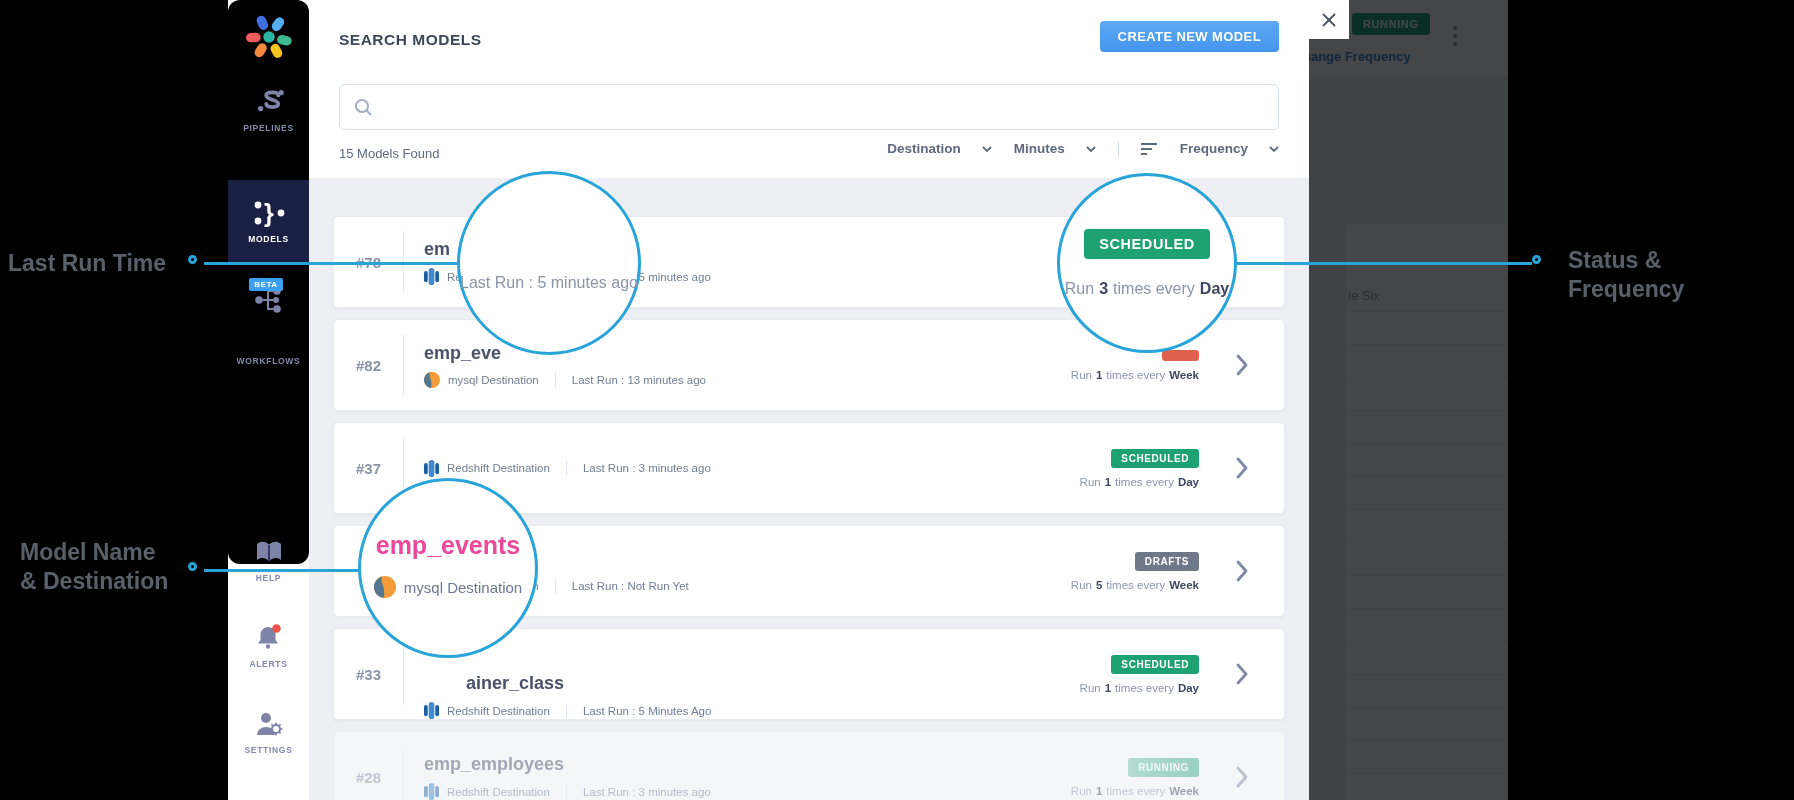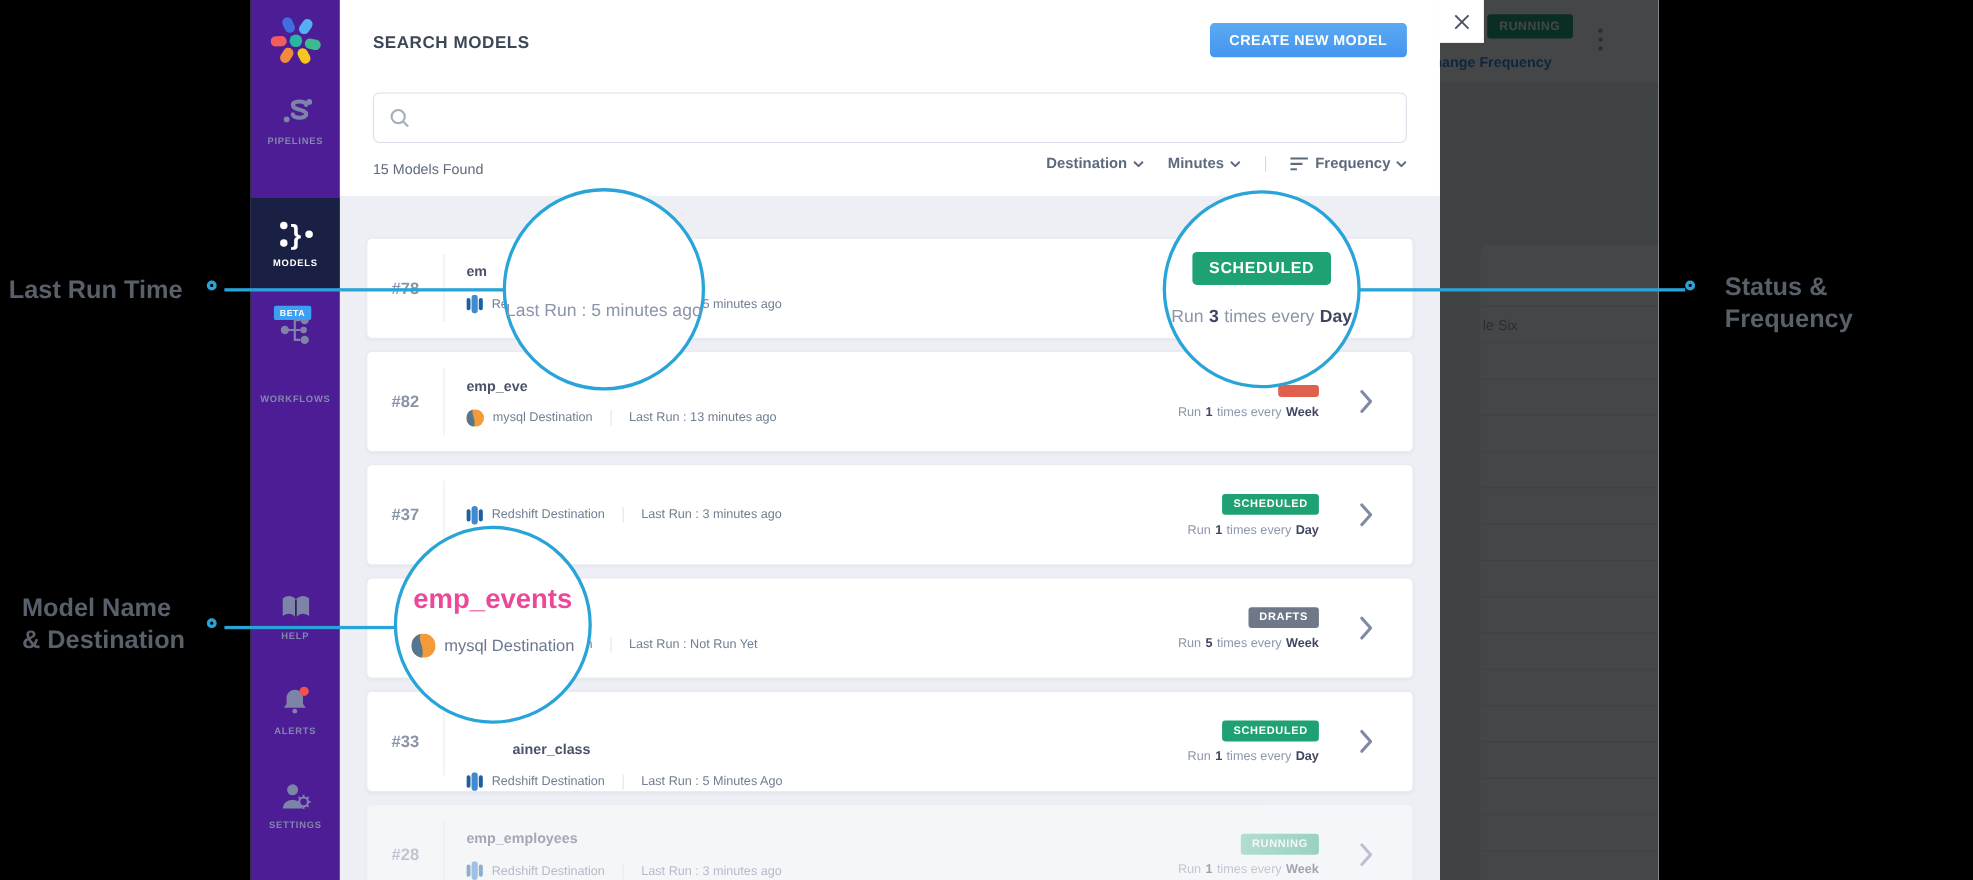--- a/index.html
+++ b/index.html
@@ -2,21 +2,21 @@
 <html><head>
 <meta charset="utf-8">
 <style>
   * { margin:0; padding:0; box-sizing:border-box; }
   html,body { width:1794px; height:800px; background:#000; font-family:"Liberation Sans", sans-serif; overflow:hidden; position:relative; }
 
   
   #app { position:absolute; left:228px; top:0; width:1280px; height:800px; background:#fff; z-index:10; }
 
   
-  .sidebar { position:absolute; left:0; top:0; width:81px; height:800px; background:#4c1d95; }
+  .sidebar { position:absolute; left:0; top:0; width:81px; height:564px; background:#000000;border-radius:12px; }
   .si { position:absolute; left:0; right:0; display:flex; flex-direction:column; align-items:center; gap:7px; }
   .si .lbl { font-size:8.5px; letter-spacing:.7px; font-weight:600; color:#8388ac; }
   .si.active { background:#1a1f44; height:82px; justify-content:center; gap:6px; }
   .si.active .lbl { color:#fff; }
   #si-logo { top:14px; }
   #si-pipelines { top:88px; }
   #si-models { top:180px; }
   #si-workflows { top:284px;gap:36px; }
   #si-help { top:538px; }
   #si-alerts { top:622px; }
@@ -25,32 +25,32 @@
   .iconwrap { position:relative; }
 
   
   .modal { position:absolute; left:81px; top:0; width:1000px; height:800px; background:#fff; overflow:hidden; }
   .m-title { position:absolute; left:30px; top:31px; font-size:15.5px; font-weight:700; letter-spacing:.5px; color:#3d4756; }
   .create-btn { position:absolute; right:30px; top:21px; height:31px; padding:0 18px; border:none; border-radius:4px; background:linear-gradient(180deg,#5caaf3,#4495ef); color:#fff; font-size:13px; font-weight:700; letter-spacing:.4px; font-family:inherit; cursor:pointer; }
   .searchbox { position:absolute; left:30px; right:30px; top:84px; height:46px; border:1px solid #d9dee8; border-radius:6px; background:#fff; display:flex; align-items:center; gap:10px; padding-left:14px; }
   .searchbox input { flex:1; border:none; outline:none; font-size:14px; color:#3d4756; font-family:inherit; background:transparent; }
   .results { position:absolute; left:30px; top:146px; font-size:13px; color:#5d6a7e; }
   .filters { position:absolute; right:30px; top:141px; display:flex; align-items:center; gap:22px; }
-  .filter { display:flex; align-items:center; gap:5px; font-size:13.5px; font-weight:600; color:#5d6a7e; cursor:pointer; }
+  .filter { display:flex; align-items:center; gap:21px; font-size:13.5px; font-weight:600; color:#5d6a7e; cursor:pointer; }
   .vdiv { width:1px; height:14px; background:#d3d8e2; }
   .sorticon { display:flex; }
 
   
   .list { position:absolute; left:0; right:0; top:178px; bottom:0; background:#edeff4; padding:38px 24px 0 24px; overflow:hidden; }
   .card { height:92px; background:#fff; border:1px solid #e8ebf1; border-radius:5px; box-shadow:0 1px 3px rgba(40,50,80,.05); margin-bottom:11px; display:flex; align-items:center; }
   .card.faded { opacity:.45; }
   .idcol { width:69px; display:flex; align-items:center; justify-content:center; font-size:15px; font-weight:600; color:#8a93a8; }
   .rowdiv { width:1px; height:62px; background:#e8ebf1; }
   .maincol { flex:1; padding-left:20px; }
-  .mname { font-size:13px; font-weight:700; color:#4a5268; margin-bottom:8px; min-height:21px; }
+  .mname { font-size:18px; font-weight:700; color:#4a5268; margin-bottom:8px; min-height:21px; }
   .card.name-offset .mname { padding-left:42px;margin-top:44px; }
   .meta { display:flex; align-items:center; gap:8px; font-size:11.5px; color:#717e93; }
   .msep { width:1px; height:14px; background:#dfe3ea; margin:0 8px; }
   .rightcol { margin-left:auto; display:flex; flex-direction:column; align-items:flex-end; gap:8px; }
   .badge { display:inline-block; min-width:37px; min-height:11px; padding:4px 10px; border-radius:3px; color:#fff; font-size:10px; font-weight:700; letter-spacing:.6px; text-align:center; }
   .runline { display:flex; gap:4px; font-size:11.5px; color:#8d96ab; }
   .runline b { color:#3e4660; }
   .chevcol { width:85px; display:flex; align-items:center; justify-content:center; }
   .card.no-right .rightcol, .card.no-right .chevcol { visibility:hidden; }
 

